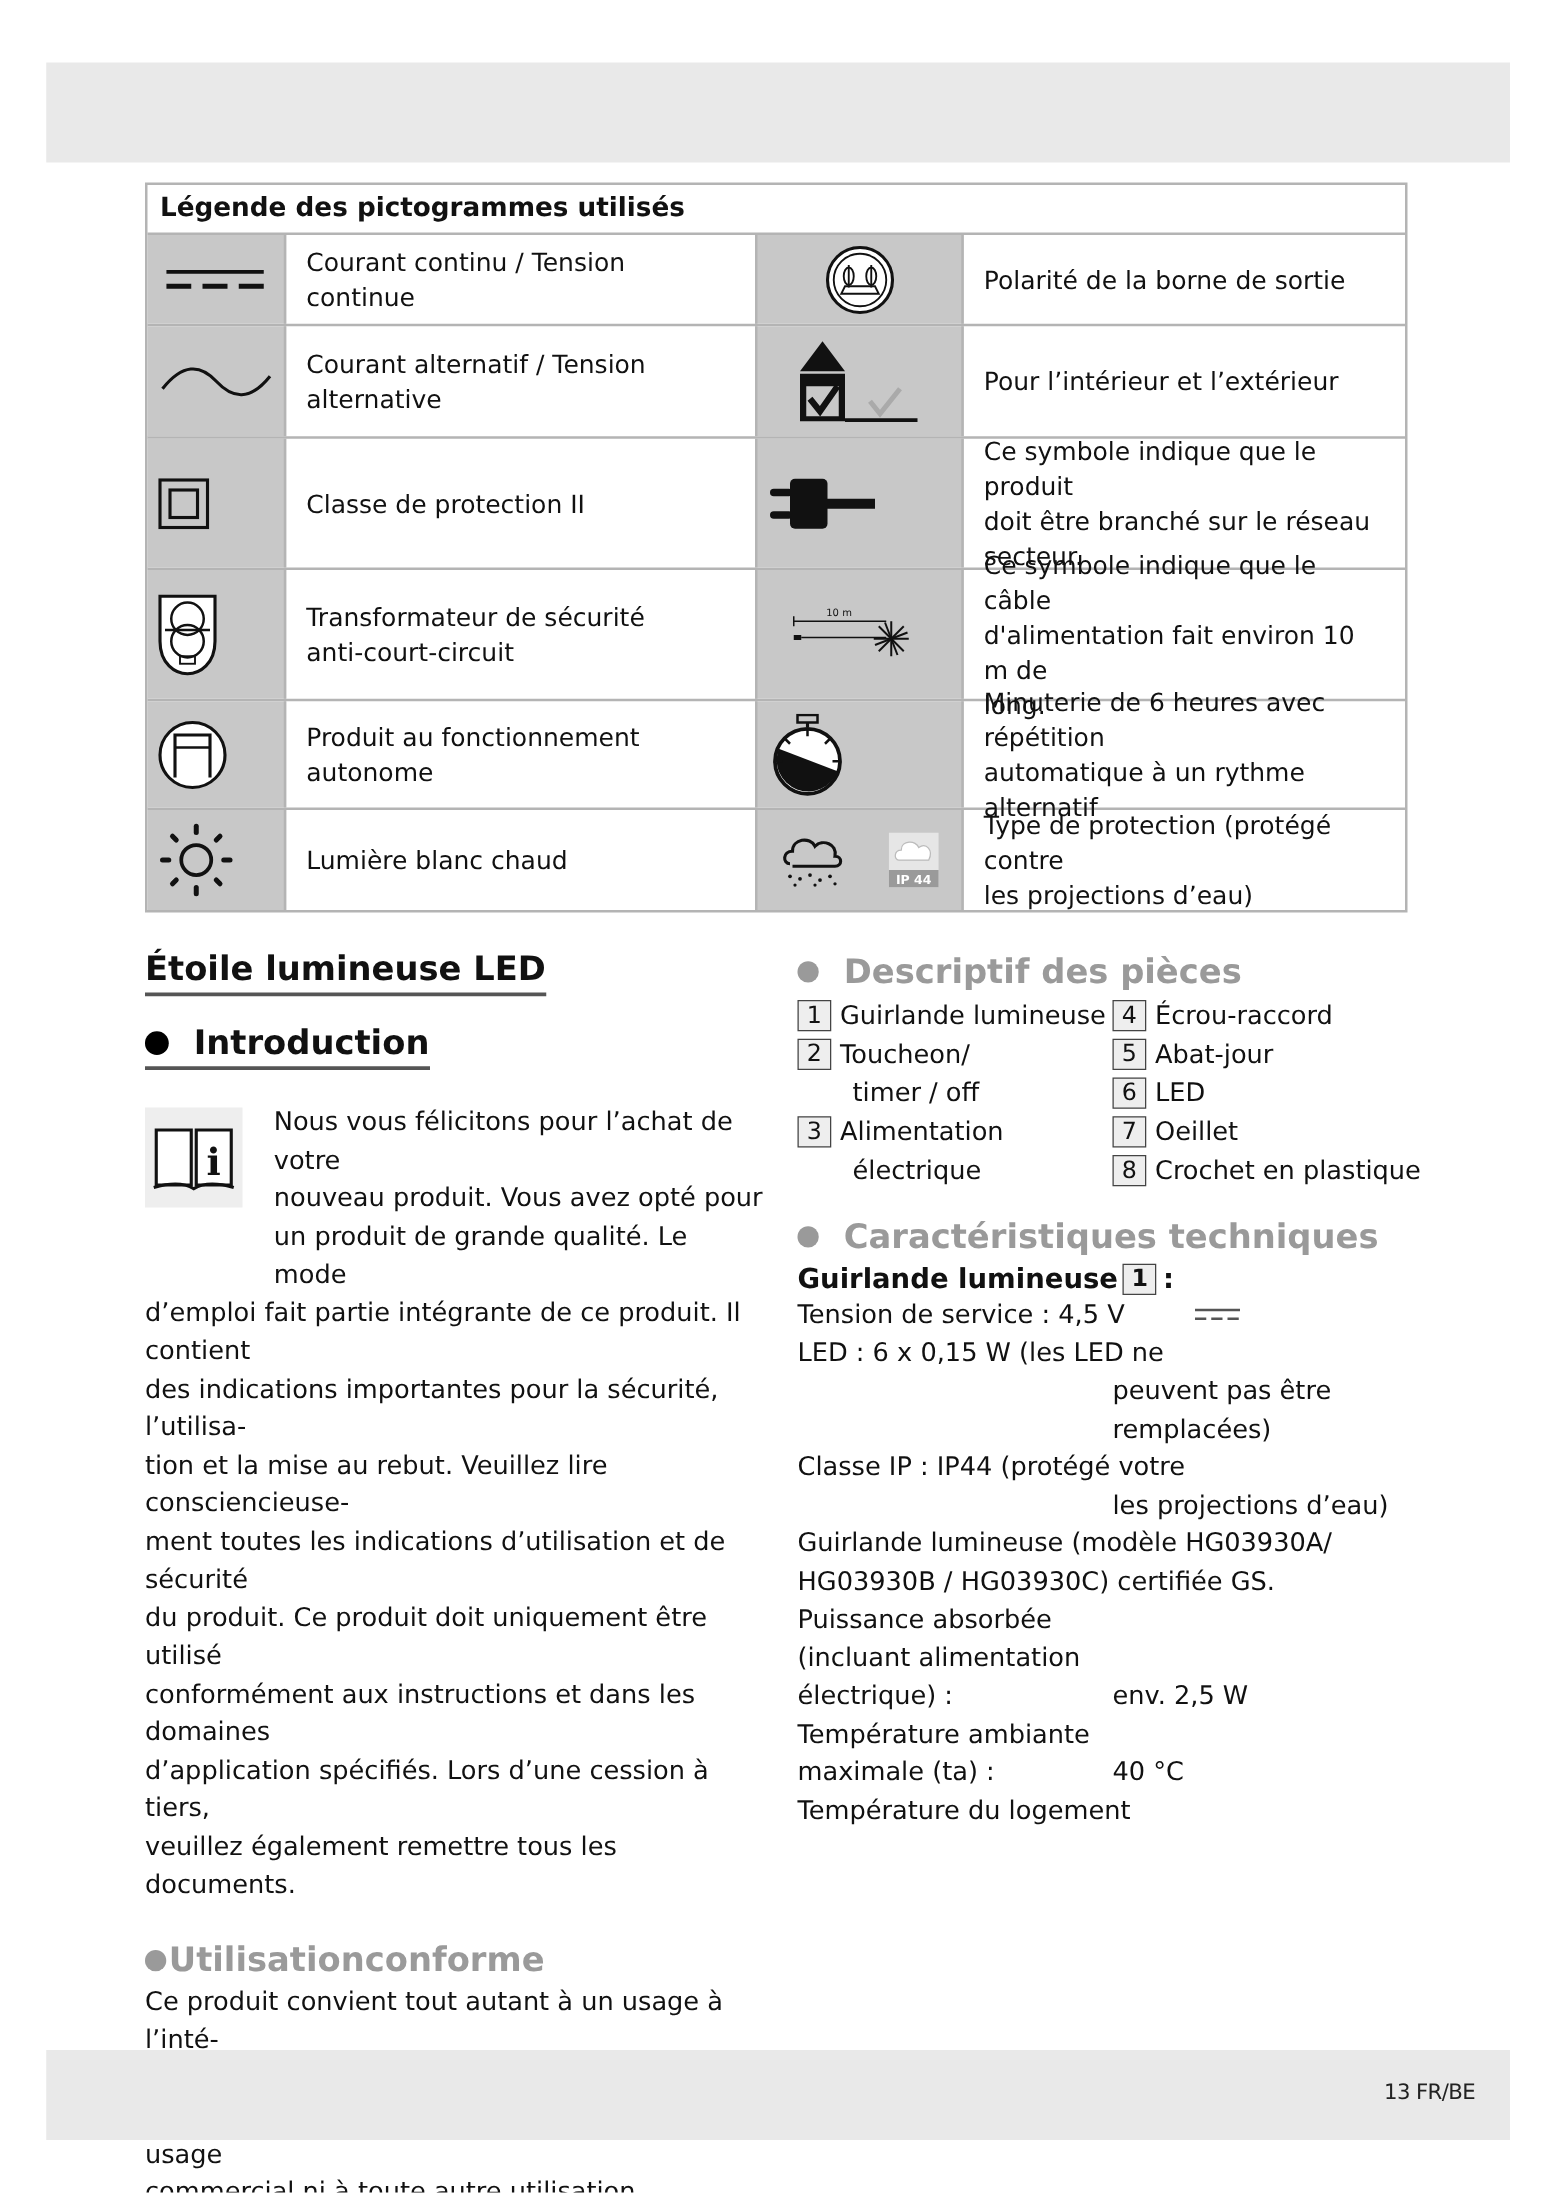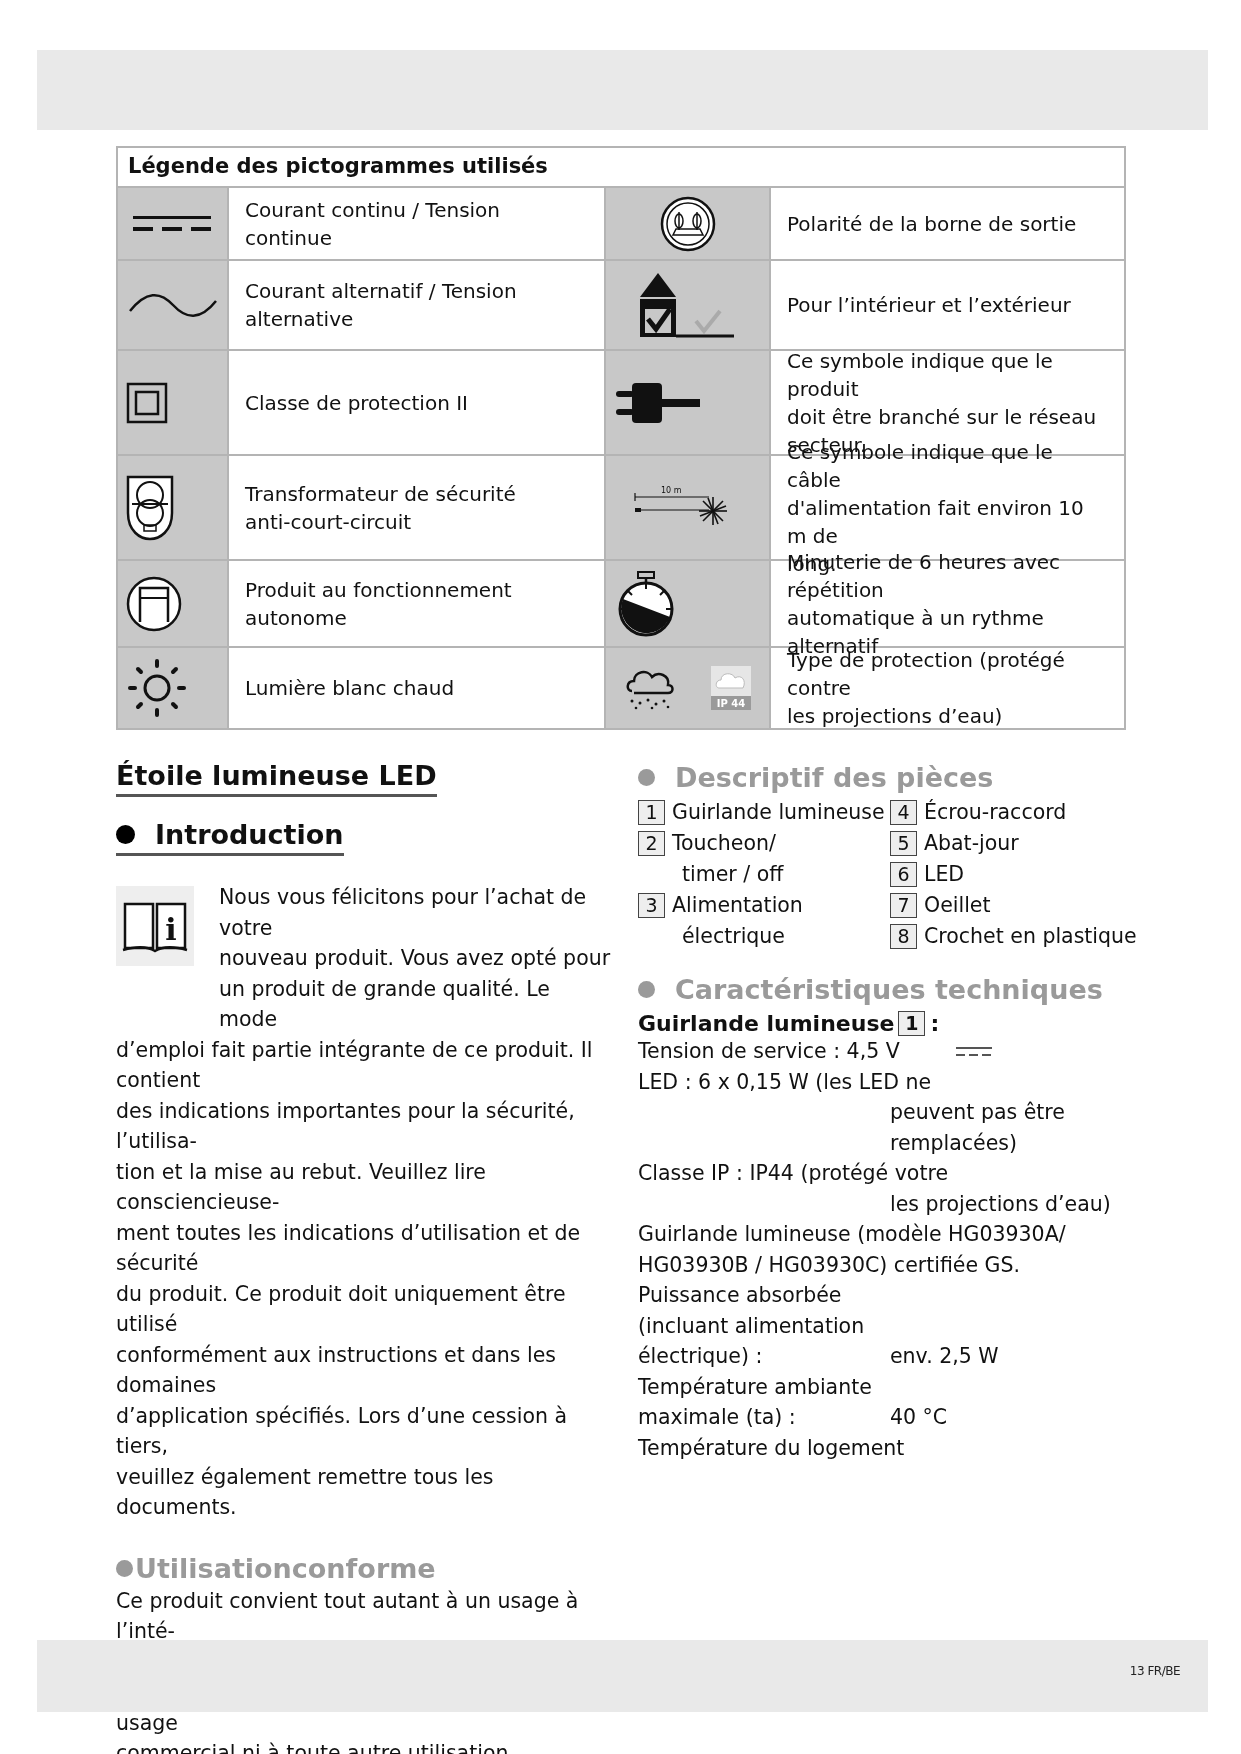--- a/index.html
+++ b/index.html
@@ -2,21 +2,21 @@
 <html><head>
 <meta charset="utf-8">
 <style>
   * { box-sizing: border-box; margin: 0; padding: 0; }
   html, body { width: 1241px; height: 1754px; background: #ffffff; overflow: hidden; }
   body { position: relative; font-family: "DejaVu Sans", "Liberation Sans", sans-serif; color: #111; }
 
   .band { position: absolute; left: 37px; width: 1171px; background: #e9e9e9; }
   .band.top { top: 50px; height: 80px; }
   .band.bottom { top: 1640px; height: 72px; }
-  .page-num { position: absolute; right: 28px; top: 24px; font-size: 12px; letter-spacing: -0.5px; color: #222; }
+  .page-num { position: absolute; right: 28px; top: 24px; font-size: 17px; letter-spacing: -0.5px; color: #222; }
 
   
   .legend { position: absolute; left: 116px; top: 146px; width: 1010px; border: 2px solid #b4b4b4; border-collapse: collapse; }
   .legend-title { height: 40px; padding: 6px 10px 0; font-weight: bold; font-size: 21px; border-bottom: 2px solid #b4b4b4; }
   .legend-row { display: flex; border-bottom: 2px solid #b4b4b4; }
   .legend-row:last-child { border-bottom: none; }
   .cell-icon { background: #c8c8c8; display: flex; align-items: center; justify-content: center; border-right: 2px solid #b4b4b4; }
   .cell-icon.l { width: 111px; }
   .cell-icon.r { width: 167px; border-left: 2px solid #b4b4b4; }
   .cell-text { display: flex; align-items: center; padding: 0 16px; font-size: 20px; line-height: 28px; color: #111; }

